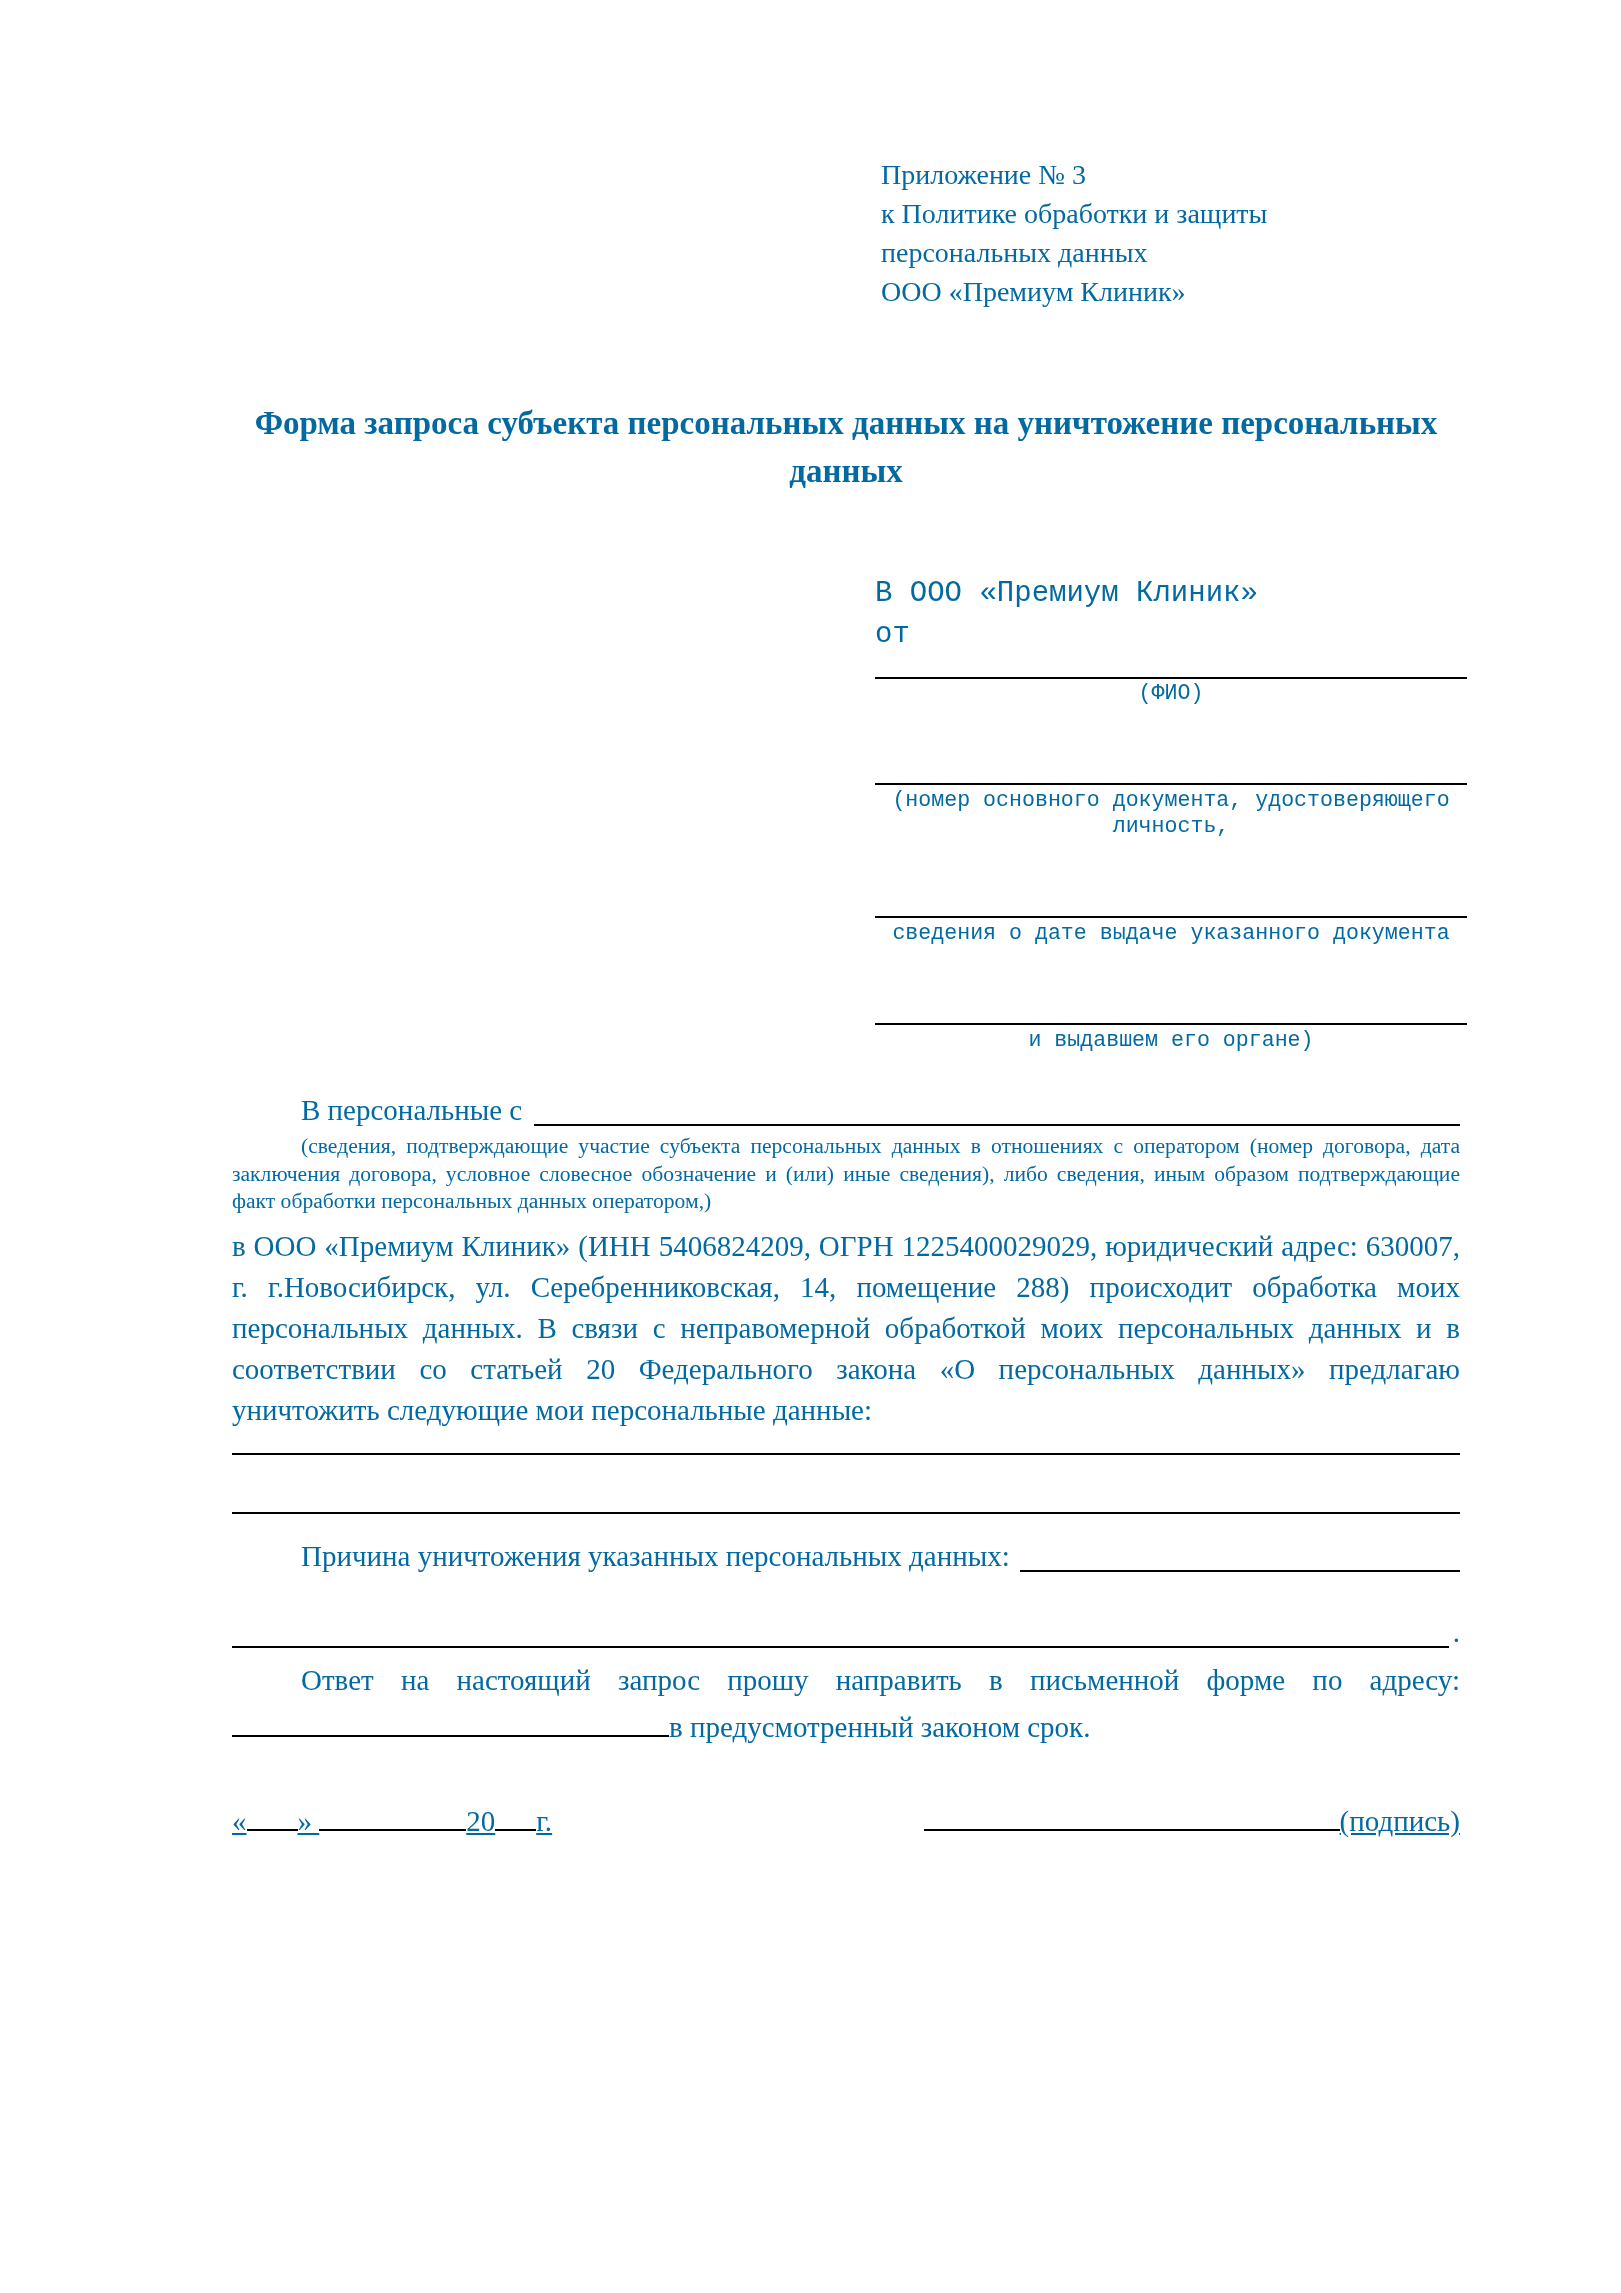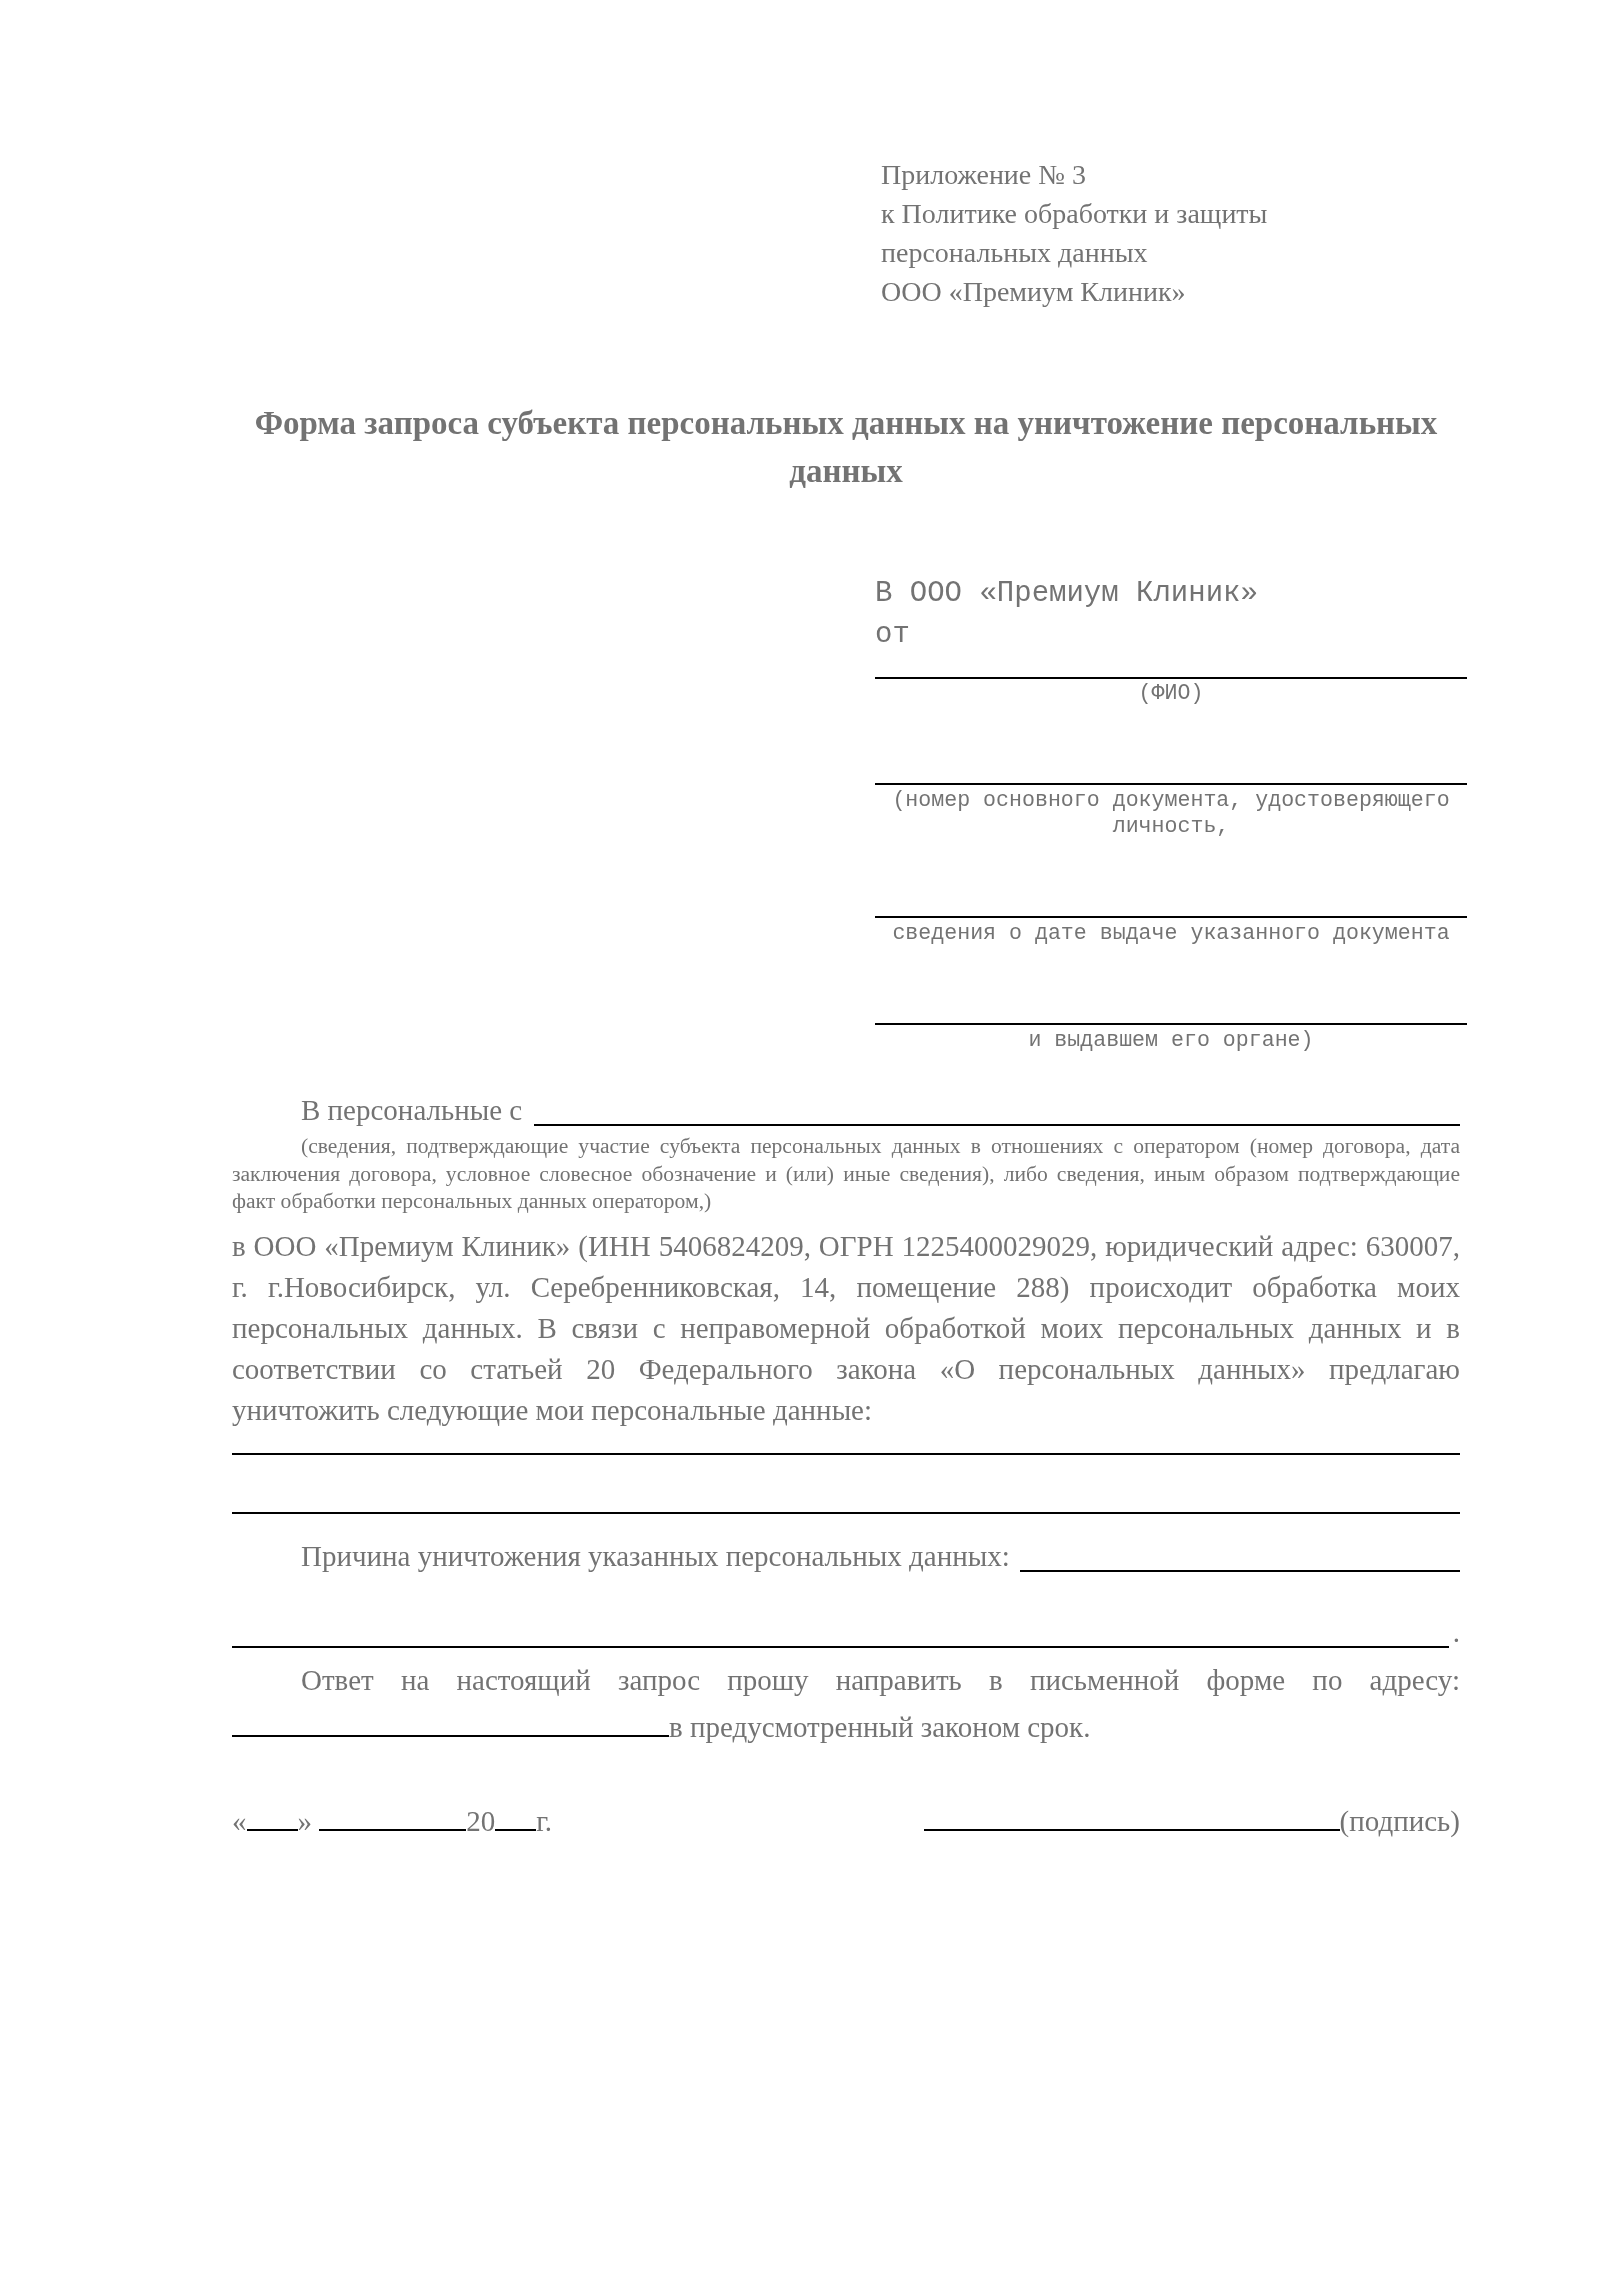--- a/index.html
+++ b/index.html
@@ -1,17 +1,17 @@
 <!DOCTYPE html>
 <html><head>
 <meta charset="utf-8">
 <style>
   html,body { margin:0; padding:0; background:#e8e8e8; }
   .page {
-    width:1621px; height:2294px; margin:0 auto; background:#ffffff; color:#737373;
+    width:1621px; height:2294px; margin:0 auto; background:#ffffff; color:#0369a1;
     font-family:"Liberation Serif","DejaVu Serif",serif;
     box-sizing:border-box; padding:155px 161px 0 232px; position:relative;
   }
   
   .hdr { margin-left:649px; font-size:28px; line-height:39px; }
   
   .title { margin-top:88px; font-size:33px; font-weight:bold; text-align:center; line-height:48px; }
   
   .addr { margin-top:78px; margin-left:643px; width:592px; font-size:29px; line-height:41px;font-family:Liberation Mono, monospace; }
   .addr-line { border-bottom:2px solid #000; height:25.5px; }
@@ -28,21 +28,21 @@
   .wline.a { margin-top:21.6px; }
   .wline.b { margin-top:57px; }
   .reason { margin-top:21.6px; padding-left:69px; }
   .reason .lbl { white-space:nowrap; padding-right:9.8px; }
   .period-row { margin-top:35px; }
   .period-row .dot { padding-left:3.9px; }
   .resp1 { font-size:29px; line-height:41px; text-align:justify; text-align-last:justify; text-indent:69px; margin-top:7.8px; }
   .resp2 { font-size:29px; line-height:41px; margin-top:5.9px; }
   .bl { display:inline-block; border-bottom:2px solid #000; }
   .footer { margin-top:53px; display:flex; justify-content:space-between; align-items:flex-end; font-size:29px; line-height:41px; }
-  .sig { white-space:nowrap; }
+  .sig { white-space:nowrap;text-decoration:underline; }
 </style>
 </head>
 <body>
 
 <div class="page">
 
   <div class="hdr">
     <div>Приложение № 3</div>
     <div>к Политике обработки и защиты</div>
     <div>персональных данных</div>

